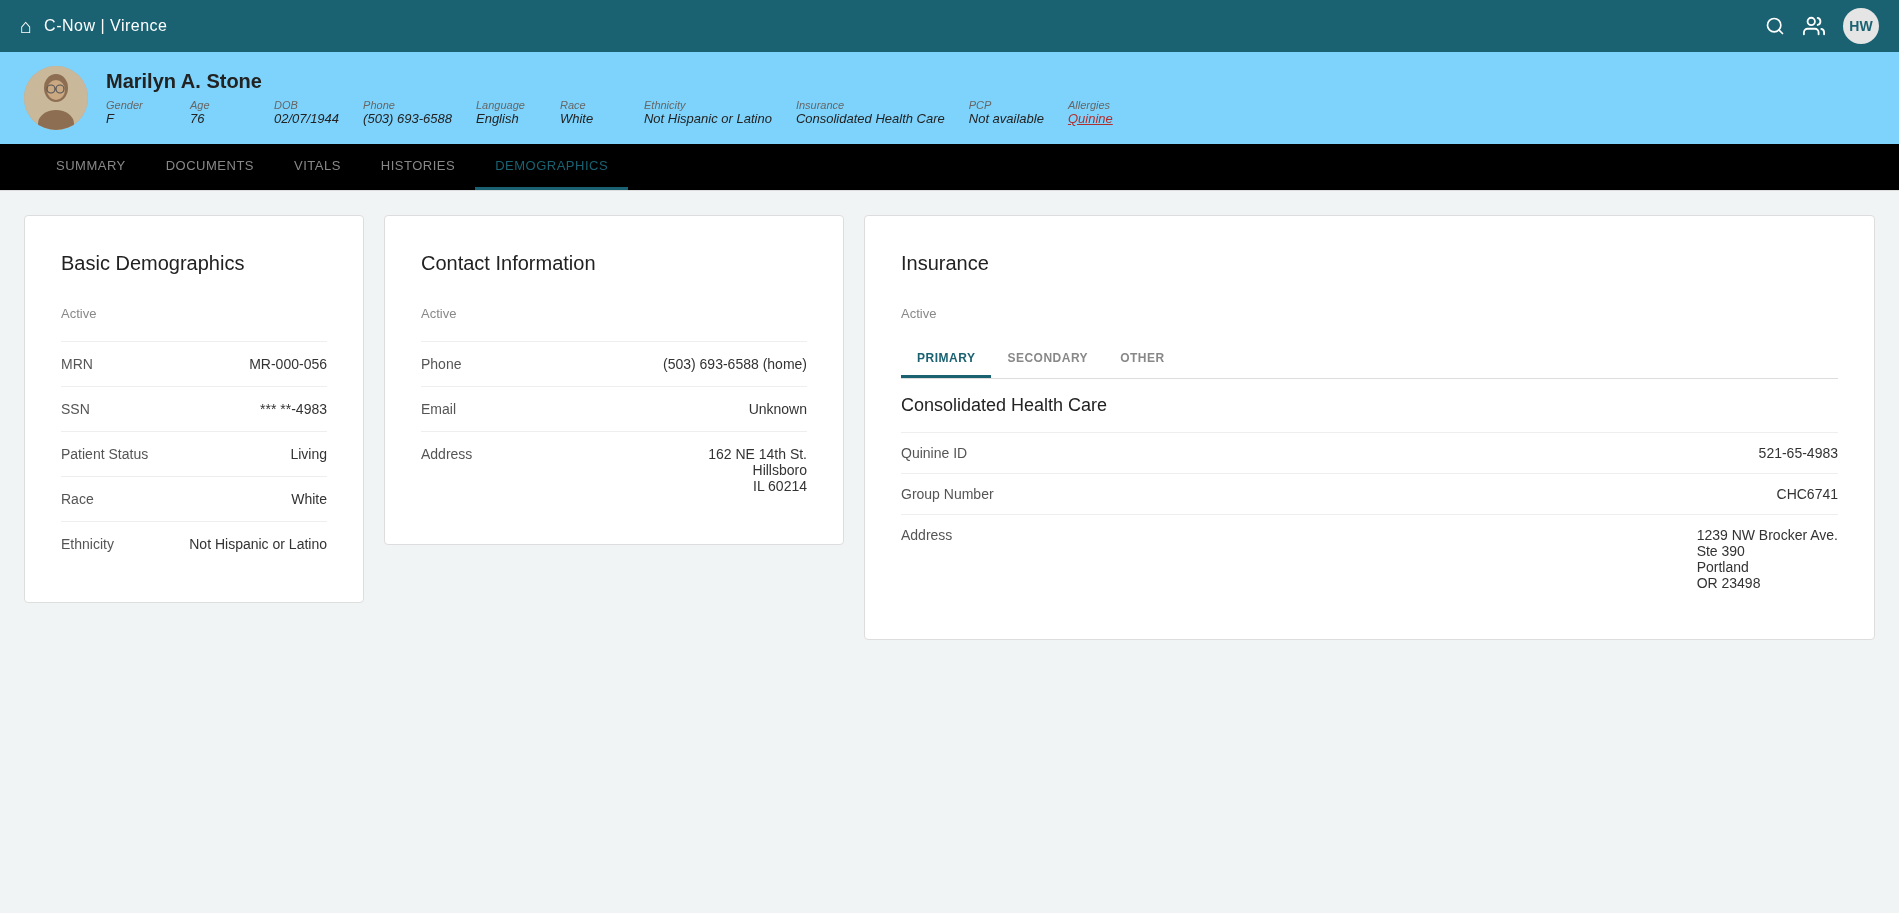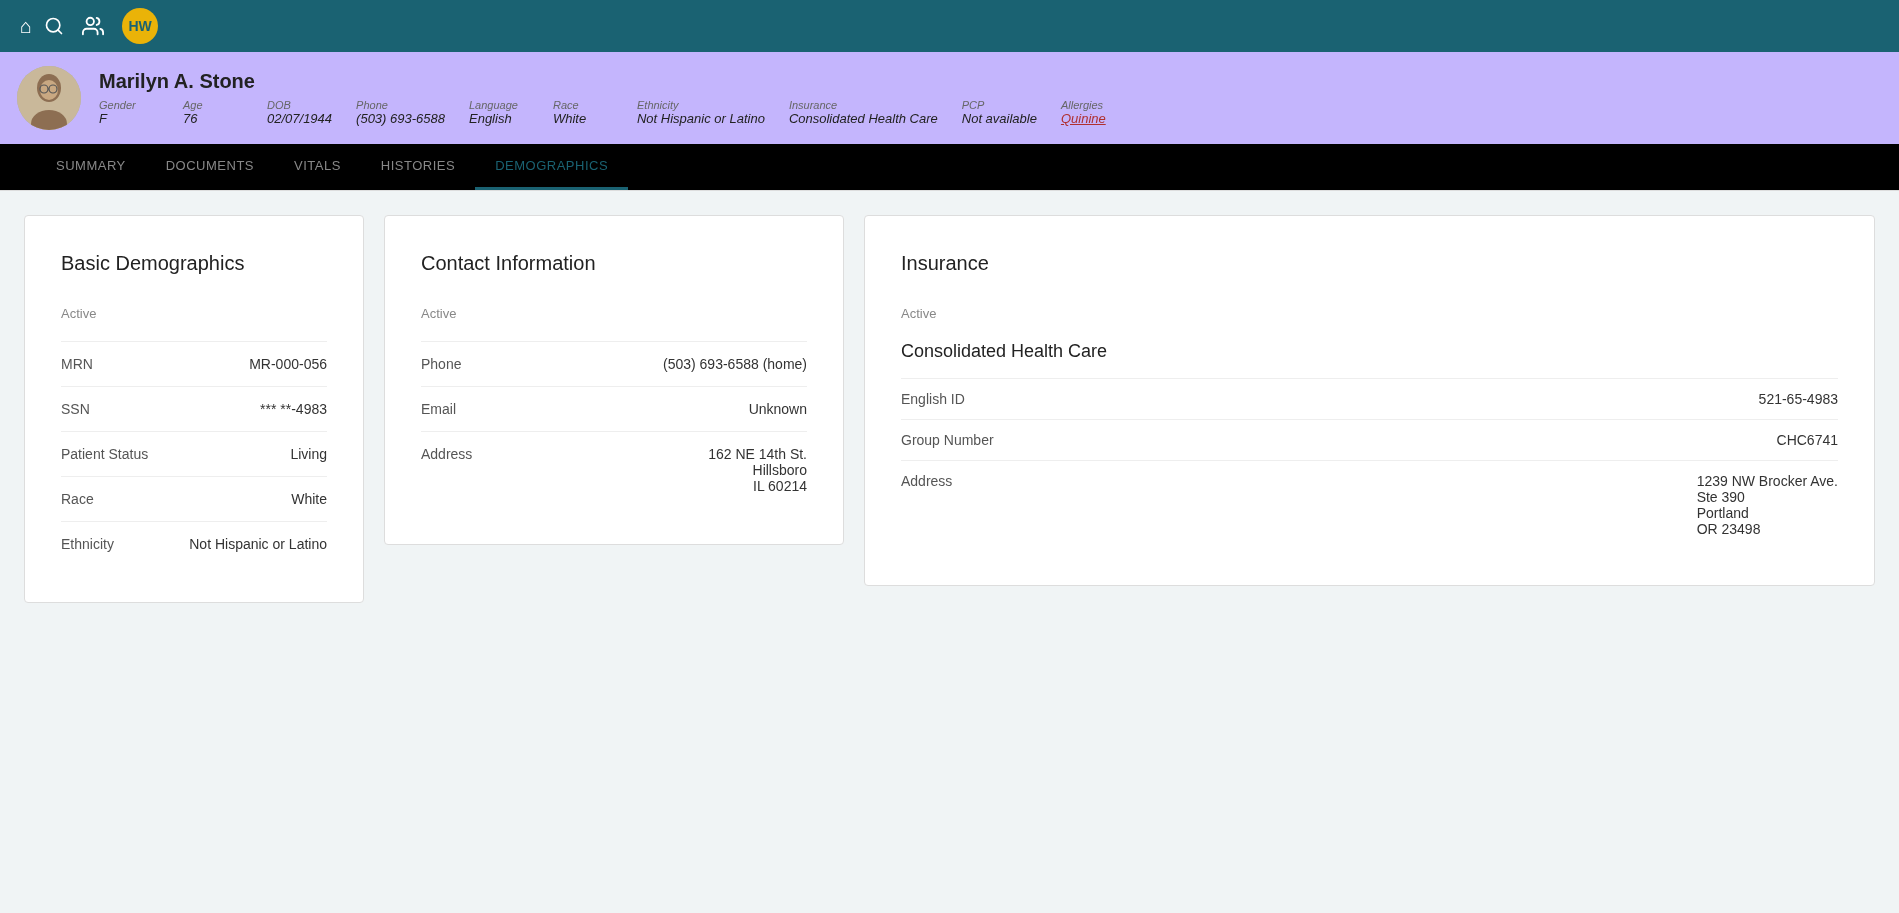--- a/index.html
+++ b/index.html
@@ -34,32 +34,32 @@
       cursor: pointer;
       color: white;
       font-size: 18px;
       background: none;
       border: none;
       display: flex;
       align-items: center;
     }
     .topbar-avatar {
       width: 36px; height: 36px;
-      background: #eab308;
+      background: #e5e5e5;
       color: #1a6272;
       border-radius: 50%;
       display: flex; align-items: center; justify-content: center;
       font-weight: bold; font-size: 14px;
       cursor: pointer;
     }
 
     
     .patient-header {
-      background: #c4b5fd;
-      padding: 14px 17px;
+      background: #7dd3fc;
+      padding: 14px 24px;
       display: flex;
       align-items: center;
       gap: 18px;
     }
     .patient-avatar {
       width: 64px; height: 64px;
       border-radius: 50%;
       background: #aaa;
       overflow: hidden;
       display: flex; align-items: center; justify-content: center;
@@ -222,20 +222,21 @@
       font-size: 14px;
     }
     .ins-key { color: #555; }
     .ins-val { color: #333; font-weight: 500; text-align: left; }
   </style>
 </head>
 <body>
 
 <div class="topbar">
   <span class="topbar-home-icon">⌂</span>
+  <span class="topbar-brand">C-Now | Virence</span>
   <div class="topbar-icons">
     <button class="topbar-icon-btn">
       <svg width="20" height="20" viewBox="0 0 24 24" fill="none" stroke="white" stroke-width="2" stroke-linecap="round" stroke-linejoin="round">
           <circle cx="11" cy="11" r="8"></circle>
           <line x1="21" y1="21" x2="16.65" y2="16.65"></line>
         </svg>
     </button>
     <button class="topbar-icon-btn">
       <svg width="22" height="22" viewBox="0 0 24 24" fill="none" stroke="white" stroke-width="2" stroke-linecap="round" stroke-linejoin="round">
           <path d="M17 21v-2a4 4 0 0 0-4-4H5a4 4 0 0 0-4 4v2"></path>
@@ -357,23 +358,28 @@
     </div>
     <div class="contact-row">
       <span class="contact-key">Address</span>
       <span class="contact-val">162 NE 14th St.<br>Hillsboro<br>IL 60214</span>
     </div>
   </div>
 
   <div class="card card-insurance">
     <div class="card-title">Insurance</div>
     <div class="card-subtitle">Active</div>
+    <div class="insurance-tabs">
+      <div class="ins-tab active">PRIMARY</div>
+      <div class="ins-tab">SECONDARY</div>
+      <div class="ins-tab">OTHER</div>
+    </div>
     <div class="insurance-name">Consolidated Health Care</div>
     <div class="ins-row">
-      <span class="ins-key">English ID</span>
+      <span class="ins-key">Quinine ID</span>
       <span class="ins-val">521-65-4983</span>
     </div>
     <div class="ins-row">
       <span class="ins-key">Group Number</span>
       <span class="ins-val">CHC6741</span>
     </div>
     <div class="ins-row">
       <span class="ins-key">Address</span>
       <span class="ins-val">1239 NW Brocker Ave.<br>Ste 390<br>Portland<br>OR 23498</span>
     </div>

